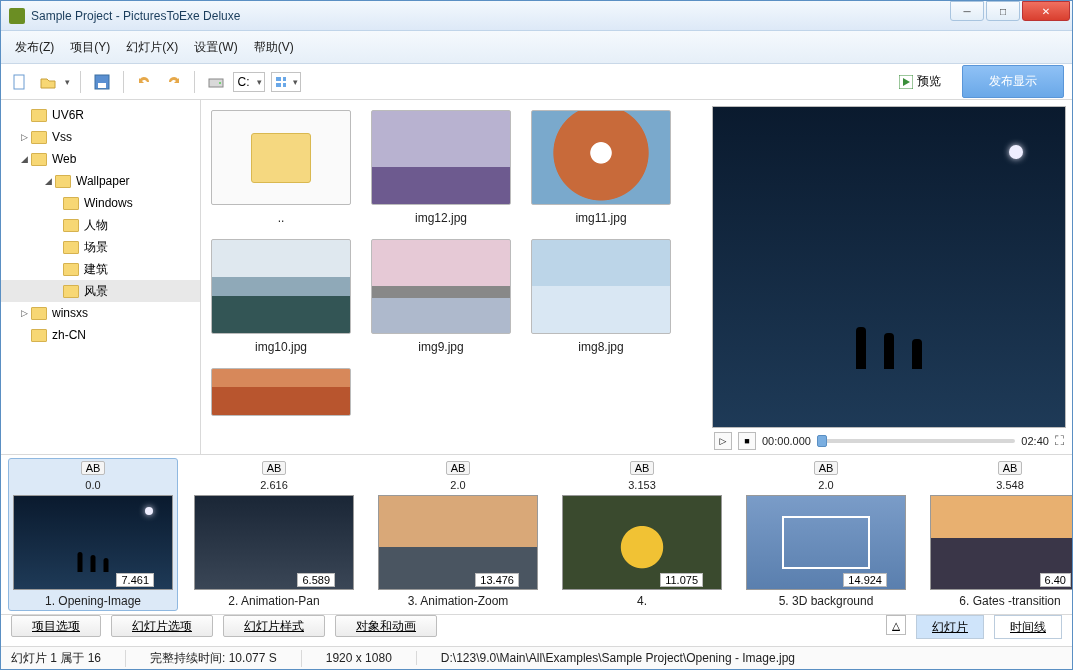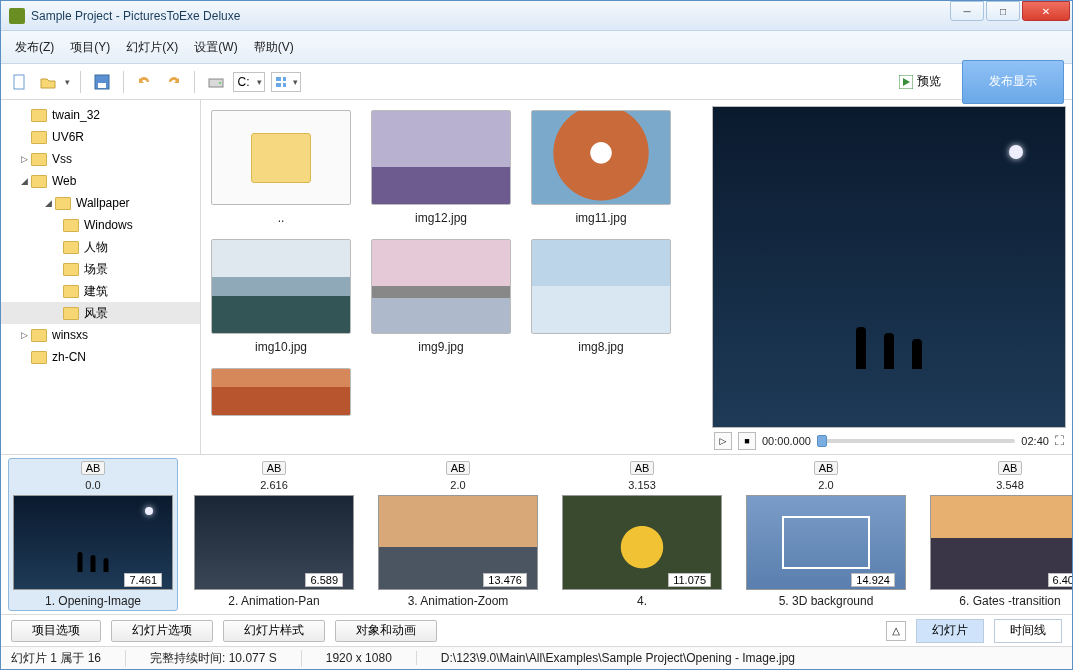--- a/index.html
+++ b/index.html
@@ -13,21 +13,21 @@
 .winbtn.close { background:linear-gradient(#f07060,#d93f2f); color:#fff; width:48px; border-color:#b33; }
 .menubar { height:16px; background:linear-gradient(#f5f9fd,#e6eff8); display:flex; align-items:center; padding:16px 6px; border-bottom:1px solid #c9d8e8; }
 .menuitem { padding:2px 8px; color:#222; cursor:pointer; }
 .toolbar { height:36px; background:#fff; display:flex; align-items:center; padding:0 8px; border-bottom:1px solid #d9d9d9; gap:6px; }
 .tbtn { width:22px; height:22px; display:flex; align-items:center; justify-content:center; cursor:pointer; border-radius:2px; }
 .tsep { width:1px; height:22px; background:#d0d0d0; margin:0 4px; }
 .tcombo { height:20px; border:1px solid #c3c3c3; padding:0 14px 0 4px; font-size:11px; display:flex; align-items:center; position:relative; cursor:pointer;}
 .tcombo::after { content:"▾"; position:absolute; right:2px; font-size:9px; color:#555;}
 .spacer { flex:1; }
 .btn-preview { height:24px; padding:0 14px 0 6px; display:flex; align-items:center; gap:4px; cursor:pointer; border:1px solid transparent;}
-.btn-publish { height:44px; padding:0 26px; background:linear-gradient(#8fc1f5,#6aa8e8); color:#fff; display:flex; align-items:center; border:1px solid #5a96d8; border-radius:2px; cursor:pointer;}
+.btn-publish { height:33px; padding:0 26px; background:linear-gradient(#8fc1f5,#6aa8e8); color:#fff; display:flex; align-items:center; border:1px solid #5a96d8; border-radius:2px; cursor:pointer;}
 .middle { flex:1; display:flex; border-bottom:1px solid #d9d9d9; overflow:hidden;}
 .tree-pane { width:200px; border-right:1px solid #d9d9d9; overflow:auto; padding:4px 0;}
 .tree-row { display:flex; align-items:center; height:22px; padding-left:8px; cursor:pointer;}
 .tree-row.sub{padding-left:20px;} .tree-row.sub2{padding-left:44px;} .tree-row.sub3{padding-left:62px;}
 .tree-row.sel { background:#e8e8e8;}
 .tri { width:10px; font-size:9px; color:#555; display:inline-block;}
 .fld { width:16px; height:13px; background:linear-gradient(#ffe9a8,#f4c a); background:#f7d774; border:1px solid #d6b24f; border-radius:1px; margin-right:5px;}
 .thumbs-pane { flex:1; display:flex; flex-direction:column; }
 .thumbs-grid { flex:1; overflow:auto; padding:10px; display:flex; flex-wrap:wrap; gap:14px 20px; align-content:flex-start; position:relative;}
 .thumb-item { width:140px; display:flex; flex-direction:column; align-items:center; gap:6px;}
@@ -43,23 +43,23 @@
 .pslider { flex:1; height:4px; background:#d7d7d7; position:relative; border-radius:2px;}
 .pslider .knob{position:absolute;left:0;top:-4px;width:10px;height:12px;background:#7aaee0;border:1px solid #5a8fc3;border-radius:2px;}
 .fs{font-size:13px;color:#555;cursor:pointer;}
 .slides-strip { height:160px; display:flex; overflow:auto; padding:6px 10px; gap:14px; border-bottom:1px solid #d9d9d9;}
 .slide { width:170px; flex-shrink:0; display:flex; flex-direction:column; align-items:center; position:relative;}
 .slide.sel{background:#dce9f7;border:1px solid #8fb8e0;border-radius:3px;padding:2px;margin:-3px;}
 .slide-top{display:flex;align-items:center;gap:4px;width:100%;padding:0 2px;flex-direction:column;}
 .ab{border:1px solid #bbb;background:#f5f5f5;padding:0 4px;font-size:11px;border-radius:2px;}
 .slide-start{font-size:11px;color:#222;}
 .slide-img{width:160px;height:100px;background:#555;margin-top:4px;position:relative;border:1px solid #999;}
-.slide-dur{position:absolute;right:10px;bottom:2px;background:#fff;border:1px solid #bbb;padding:0 4px;font-size:11px;}
+.slide-dur{position:absolute;right:18px;bottom:2px;background:#fff;border:1px solid #bbb;padding:0 4px;font-size:11px;}
 .slide-cap{font-size:12px;color:#222;margin-top:4px;}
-.bottombar { height:32px; display:flex; align-items:center; padding:0 10px; gap:10px; border-bottom:1px solid #d9d9d9;}
+.bottombar { height:32px; display:flex; padding:0 10px; gap:10px; border-bottom:1px solid #d9d9d9;text-decoration:underline;}
 .bbtn { height:22px; padding:0 20px; border:1px solid #bdbdbd; background:linear-gradient(#fdfdfd,#ececec); border-radius:2px; cursor:pointer; display:flex; align-items:center;}
 .up{margin-left:auto;border:1px solid #bbb;width:20px;height:20px;display:flex;align-items:center;justify-content:center;font-size:10px;cursor:pointer;}
 .tab2 { width:68px; height:24px; display:flex; align-items:center; justify-content:center; border:1px solid #bcd; cursor:pointer;}
 .tab2.on{background:#cfe4fa;}
 .statusbar { height:22px; display:flex; align-items:center; padding:0 10px; gap:24px; color:#222; background:#fafafa;}
 .sbcell{border-right:1px solid #d9d9d9;padding-right:24px;}
 
 .tp1{background:linear-gradient(#b8b2d0 60%,#6d5a8f 60%);} 
 .tp2{background:radial-gradient(circle at 50% 45%,#fff 12%,#c86a3a 13% 55%,#7aa9cc 56%);} 
 .tp3{background:linear-gradient(#dfe8ef 40%,#8fa9b8 40% 60%,#355 60%);} 
@@ -155,25 +155,20 @@
     <div class="btn-publish">
         <span>发布显示</span>
       </div>
   </div>
 
   <div class="middle">
     <div class="tree-pane">
       <div class="tree-row sub">
           <span class="tri"></span>
           <span class="fld"></span>
-          <span>twain_32</span>
-        </div>
-      <div class="tree-row sub">
-          <span class="tri"></span>
-          <span class="fld"></span>
           <span>UV6R</span>
         </div>
       <div class="tree-row sub">
           <span class="tri">▷</span>
           <span class="fld"></span>
           <span>Vss</span>
         </div>
       <div class="tree-row sub">
           <span class="tri">◢</span>
           <span class="fld"></span>

